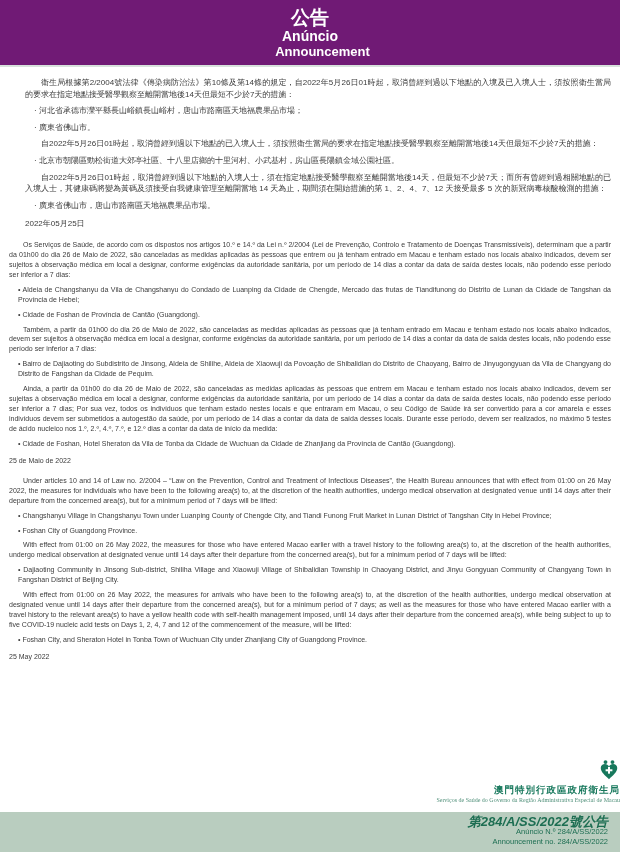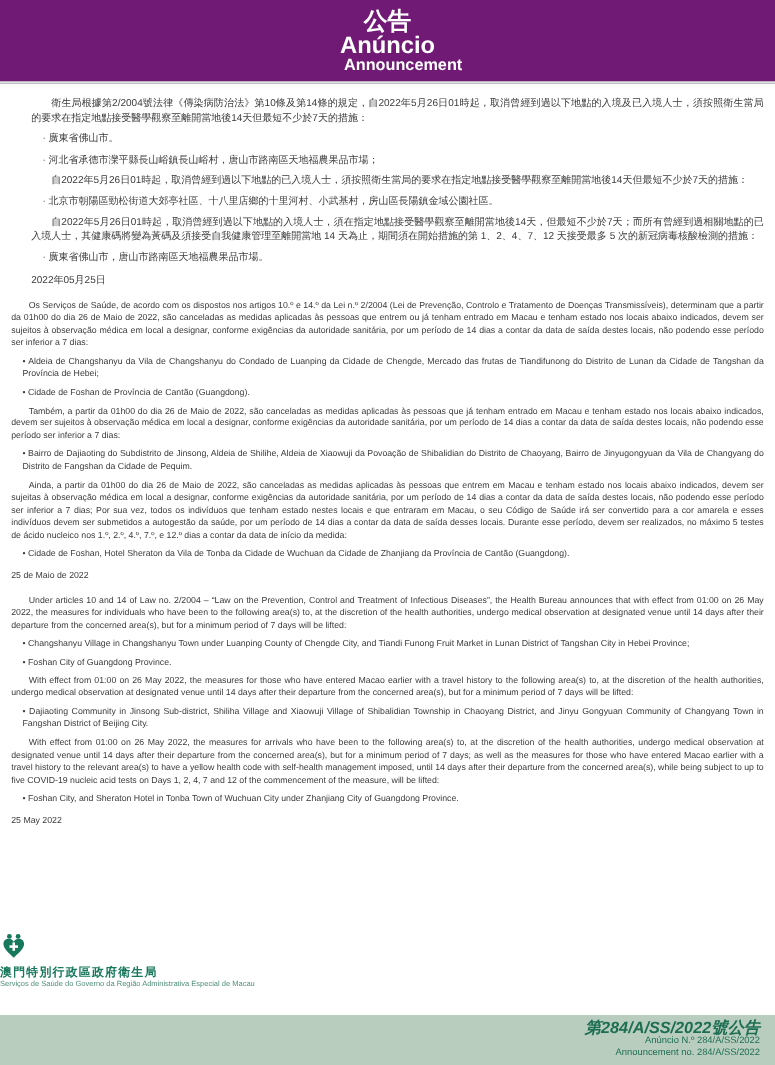--- a/index.html
+++ b/index.html
@@ -9,32 +9,33 @@
     font-family:"Liberation Sans","DejaVu Sans",sans-serif;
     color:#3b3b3b;
   }
   .header{
     background:#701a75;
     border-bottom:2px solid #d7e2dc;
     text-align:center;
     padding:7px 0 6px 0;
   }
   .header .t-zh{color:#ffffff;font-size:19px;font-weight:bold;line-height:22px;}
-  .header .t-pt{color:#ffffff;font-size:19px;font-weight:bold;line-height:15px;}
+  .header .t-pt{color:#ffffff;font-size:14px;font-weight:bold;line-height:15px;}
   .header .t-en{color:#ffffff;font-size:13px;font-weight:bold;line-height:15px;padding-left:25px;}
   .content{padding:10px 9px 0 9px;}
   .sec{margin-bottom:10px;}
   .zh p{font-size:8px;line-height:1.45;margin:0 0 5px 16px;text-align:justify;}
   .latin p{font-size:7px;line-height:1.42;margin:0 0 5px 0;text-align:justify;}
   p.para{text-indent:2em;}
   p.bullet{padding-left:9px;text-indent:0;}
   p.dateline{text-indent:0;margin-top:7px;}
   .logo-block{
-    position:absolute;left:0;bottom:60px;width:620px;
-    text-align:left;
+    position:absolute;left:0;bottom:48px;width:620px;
+    text-align:right;
+    font-family:Liberation Serif, serif;
   }
   .logo-icon{display:inline-block;}
   .logo-zh{font-size:9.5px;font-weight:bold;color:#17785c;line-height:11px;letter-spacing:1px;}
   .logo-pt{font-size:6px;color:#4f8f79;line-height:8px;}
   .footer{
     position:absolute;left:0;bottom:0;width:620px;height:40px;
     background:#b9cdbf;
     box-sizing:border-box;
     padding:4px 12px 0 0;
     text-align:right;
@@ -48,22 +49,22 @@
 <div class="header">
   <div class="t-zh">公告</div>
   <div class="t-pt">Anúncio</div>
   <div class="t-en">Announcement</div>
 </div>
 
 <div class="content">
 
   <div class="sec zh">
     <p class="para">衛生局根據第2/2004號法律《傳染病防治法》第10條及第14條的規定，自2022年5月26日01時起，取消曾經到過以下地點的入境及已入境人士，須按照衛生當局的要求在指定地點接受醫學觀察至離開當地後14天但最短不少於7天的措施：</p>
+    <p class="bullet">· 河北省承德市灤平縣長山峪鎮長山峪村，唐山市路南區天地福農果品市場；</p>
     <p class="bullet">· 廣東省佛山市。</p>
-    <p class="bullet">· 河北省承德市灤平縣長山峪鎮長山峪村，唐山市路南區天地福農果品市場；</p>
     <p class="para">自2022年5月26日01時起，取消曾經到過以下地點的已入境人士，須按照衛生當局的要求在指定地點接受醫學觀察至離開當地後14天但最短不少於7天的措施：</p>
     <p class="bullet">· 北京市朝陽區勁松街道大郊亭社區、十八里店鄉的十里河村、小武基村，房山區長陽鎮金域公園社區。</p>
     <p class="para">自2022年5月26日01時起，取消曾經到過以下地點的入境人士，須在指定地點接受醫學觀察至離開當地後14天，但最短不少於7天；而所有曾經到過相關地點的已入境人士，其健康碼將變為黃碼及須接受自我健康管理至離開當地 14 天為止，期間須在開始措施的第 1、2、4、7、12 天接受最多 5 次的新冠病毒核酸檢測的措施：</p>
     <p class="bullet">· 廣東省佛山市，唐山市路南區天地福農果品市場。</p>
     <p class="dateline">2022年05月25日</p>
   </div>
 
   <div class="sec latin">
     <p class="para">Os Serviços de Saúde, de acordo com os dispostos nos artigos 10.º e 14.º da Lei n.º 2/2004 (Lei de Prevenção, Controlo e Tratamento de Doenças Transmissíveis), determinam que a partir da 01h00 do dia 26 de Maio de 2022, são canceladas as medidas aplicadas às pessoas que entrem ou já tenham entrado em Macau e tenham estado nos locais abaixo indicados, devem ser sujeitos à observação médica em local a designar, conforme exigências da autoridade sanitária, por um período de 14 dias a contar da data de saída destes locais, não podendo esse período ser inferior a 7 dias:</p>
     <p class="bullet">• Aldeia de Changshanyu da Vila de Changshanyu do Condado de Luanping da Cidade de Chengde, Mercado das frutas de Tiandifunong do Distrito de Lunan da Cidade de Tangshan da Província de Hebei;</p>

